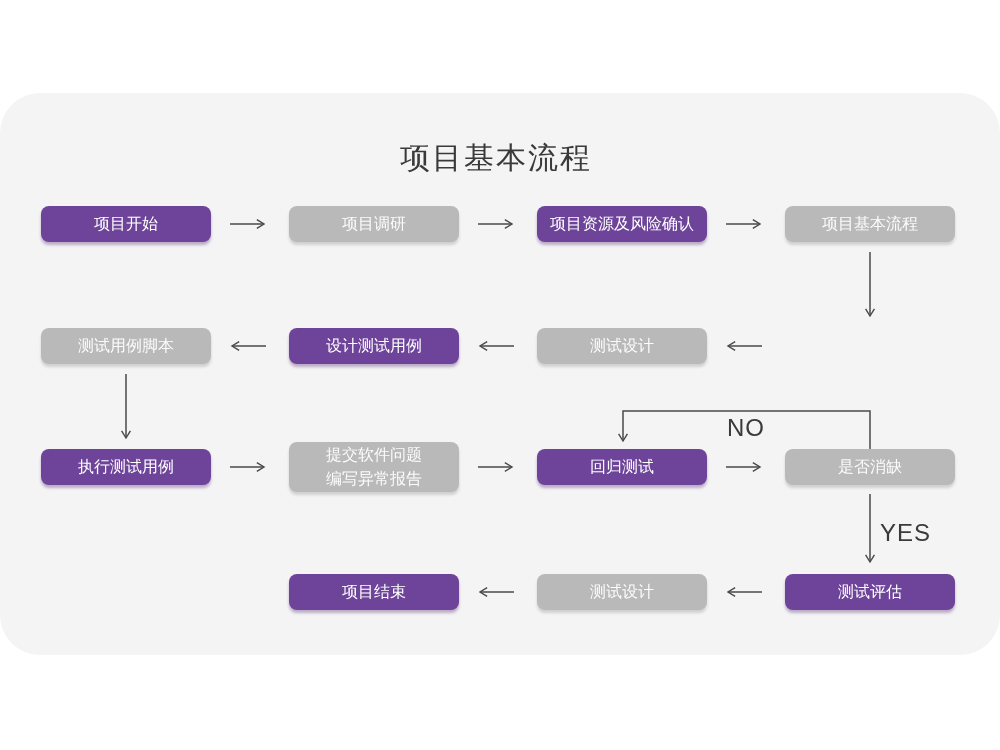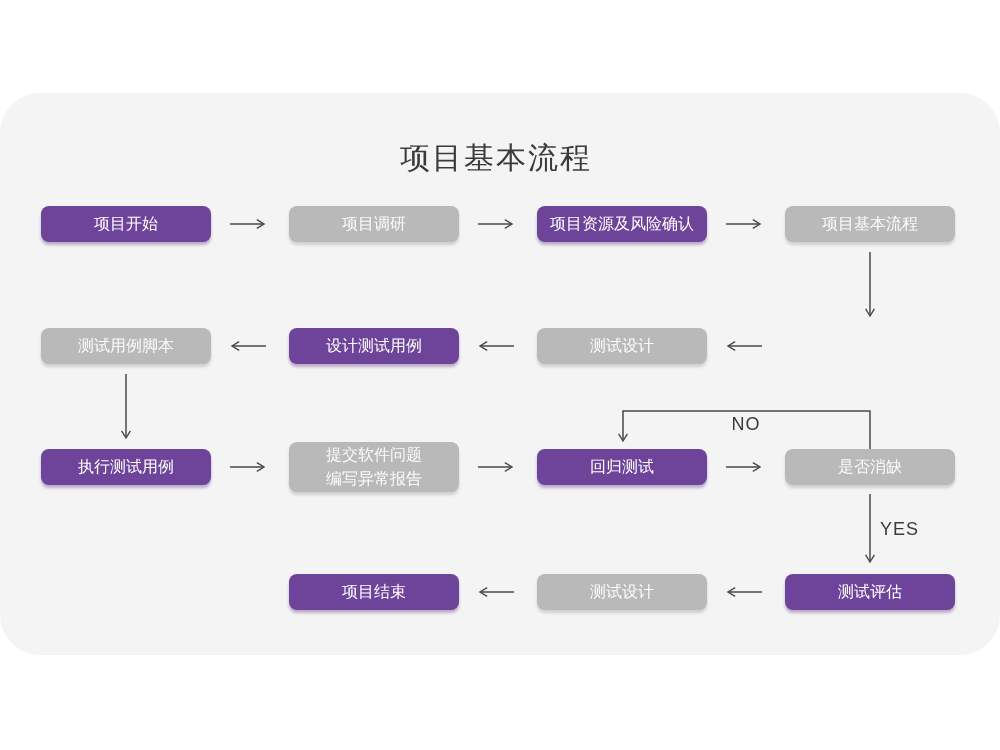--- a/index.html
+++ b/index.html
@@ -85,21 +85,21 @@
   .c3 { left: 537px; }
   .c4 { left: 785px; }
   .r1 { top: 206px; }
   .r2 { top: 328px; }
   .r3 { top: 449px; }
   .r3t { top: 442px; }
   .r4 { top: 574px; }
 
   .edge-label {
     position: absolute;
-    font-size: 18px;
+    font-size: 24px;
     letter-spacing: 1px;
     color: var(--ink, #3a3a3a);
   }
   .edge-label.no { left: 716px; top: 414px; width: 60px; text-align: center; }
   .edge-label.yes { left: 880px; top: 519px; }
 </style>
 </head>
 <body>
 
 <div class="stage">

